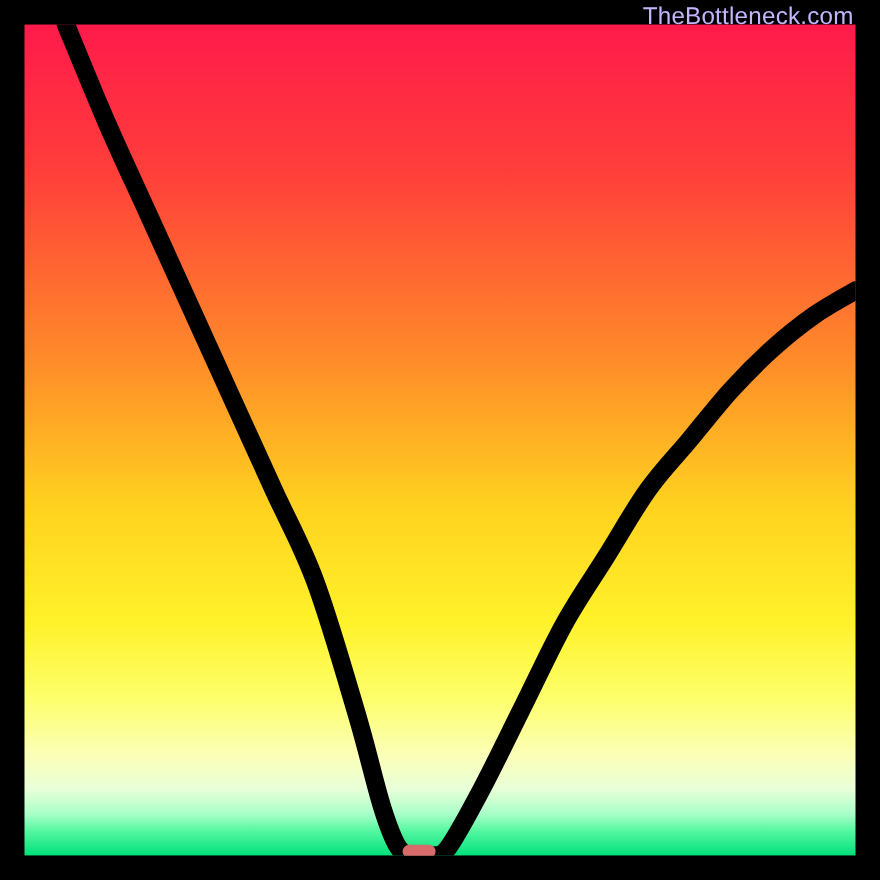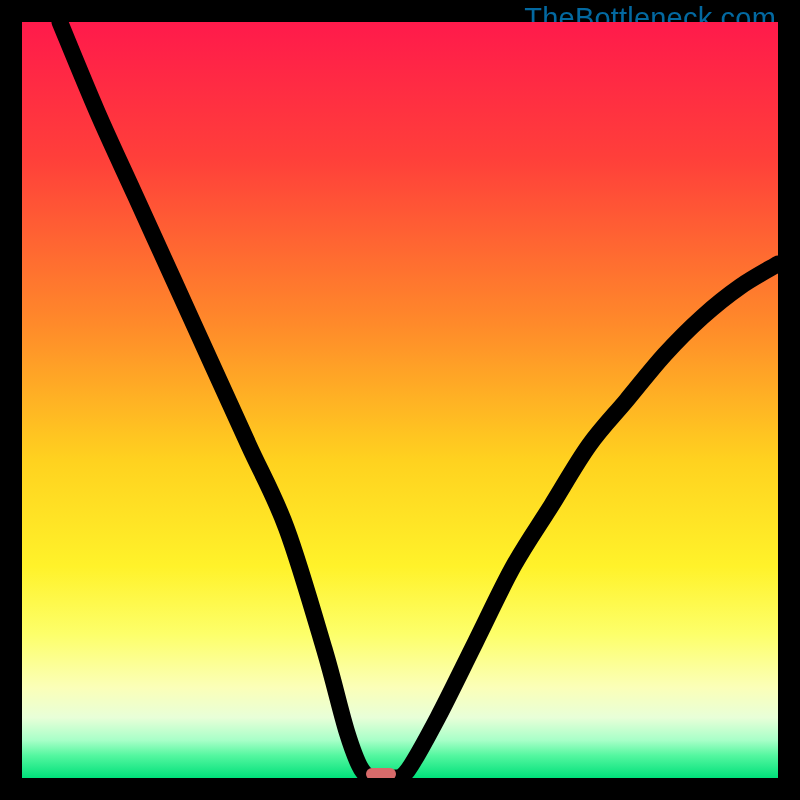--- a/index.html
+++ b/index.html
@@ -42,22 +42,22 @@
     position: absolute;
     width: 30px;
     height: 12px;
     border-radius: 6px;
     transform: translate(-50%, -50%);
   }
   .watermark {
     position: absolute;
     top: 2px;
     right: 24px;
-    color: #0369a1;
-    font-size: 29px;
+    color: #c4b5fd;
+    font-size: 22px;
     font-weight: 500;
     letter-spacing: 0.2px;
   }
 </style>
 </head>
 <body>
 
 <div class="frame">
 
   <div class="watermark">TheBottleneck.com</div>

